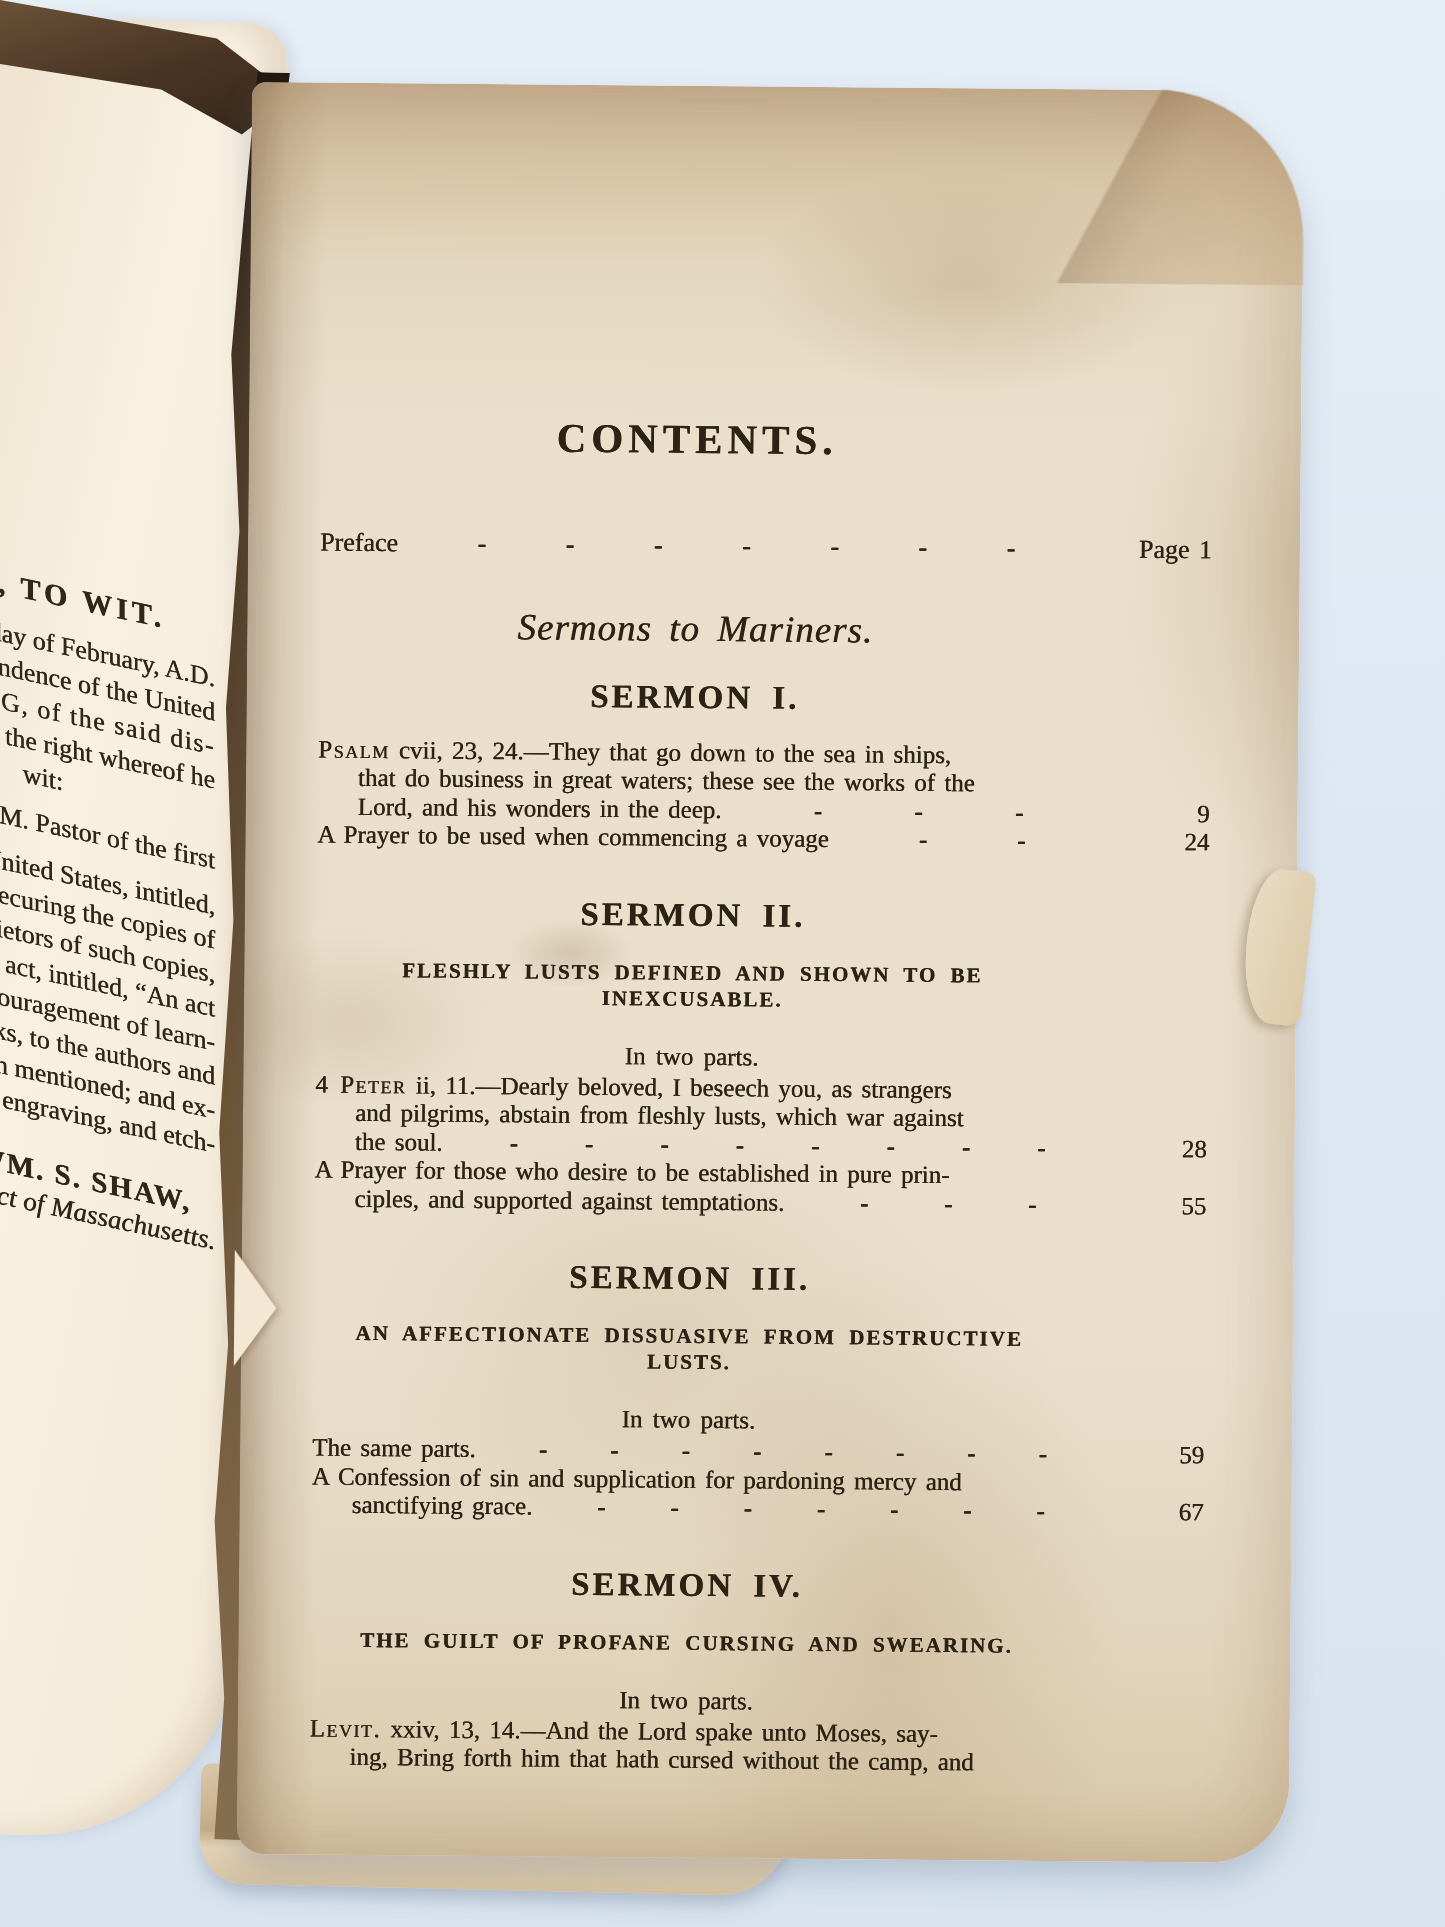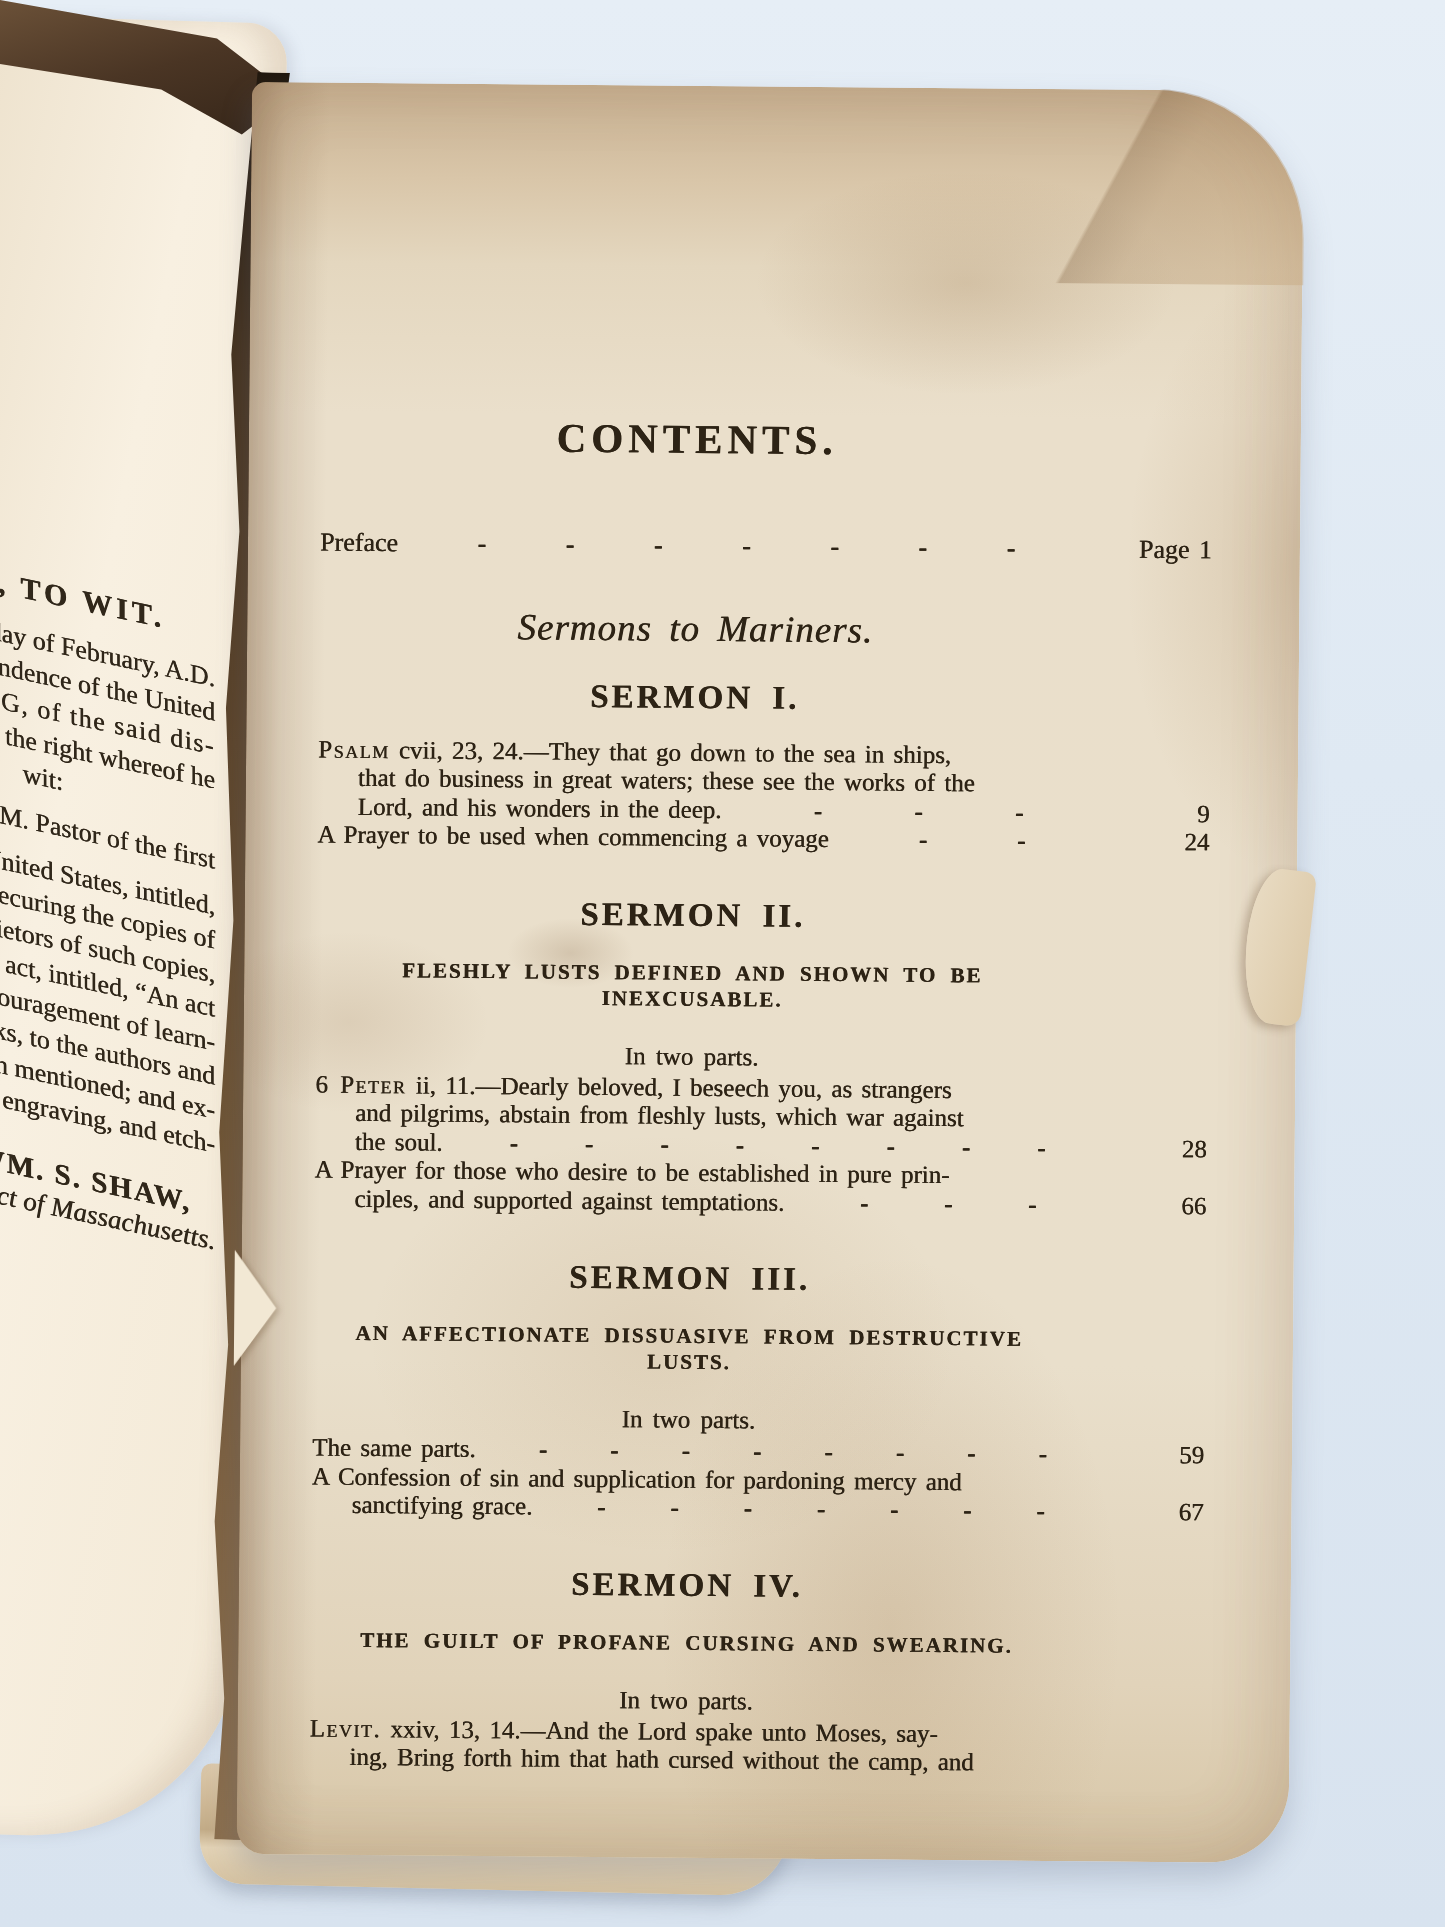--- a/index.html
+++ b/index.html
@@ -187,21 +187,21 @@
                 </div>
               </div>
             </div>
           </section>
           <section class="sermon">
             <h3 class="sermon-heading centered">SERMON II.</h3>
             <div class="sermon-subject centered">FLESHLY LUSTS DEFINED AND SHOWN TO BE INEXCUSABLE.</div>
             <div class="parts-note centered">In two parts.</div>
             <div class="entries">
               <div class="entry">
-                <div class="line"><span class="txt"><span class="ref">6 Peter</span> ii, 11.—Dearly beloved, I beseech you, as strangers</span></div>
+                <div class="line"><span class="txt"><span class="ref">4 Peter</span> ii, 11.—Dearly beloved, I beseech you, as strangers</span></div>
                 <div class="line cont"><span class="txt">and pilgrims, abstain from fleshly lusts, which war against</span></div>
                 <div class="line cont flex">
                   <span class="txt">the soul.</span>
                   <span class="leader">
                     <span class="dash">-</span>
                     <span class="dash">-</span>
                     <span class="dash">-</span>
                     <span class="dash">-</span>
                     <span class="dash">-</span>
                     <span class="dash">-</span>
@@ -213,21 +213,21 @@
               </div>
               <div class="entry">
                 <div class="line"><span class="txt">A Prayer for those who desire to be established in pure prin-</span></div>
                 <div class="line cont flex">
                   <span class="txt">ciples, and supported against temptations.</span>
                   <span class="leader">
                     <span class="dash">-</span>
                     <span class="dash">-</span>
                     <span class="dash">-</span>
                   </span>
-                  <span class="pg">66</span>
+                  <span class="pg">55</span>
                 </div>
               </div>
             </div>
           </section>
           <section class="sermon">
             <h3 class="sermon-heading centered">SERMON III.</h3>
             <div class="sermon-subject centered">AN AFFECTIONATE DISSUASIVE FROM DESTRUCTIVE LUSTS.</div>
             <div class="parts-note centered">In two parts.</div>
             <div class="entries">
               <div class="entry">

